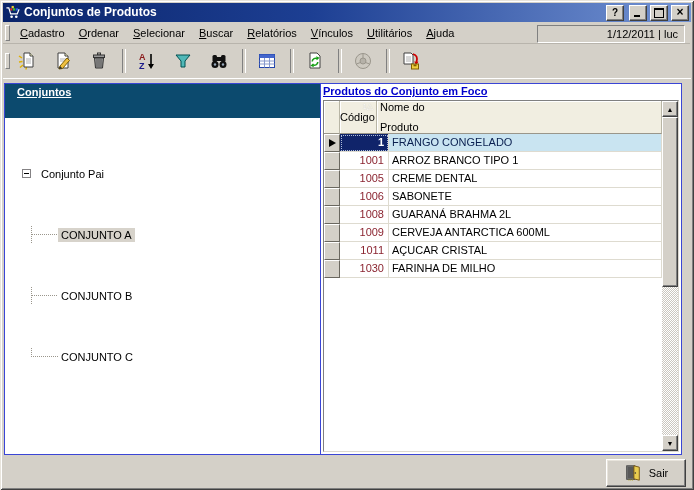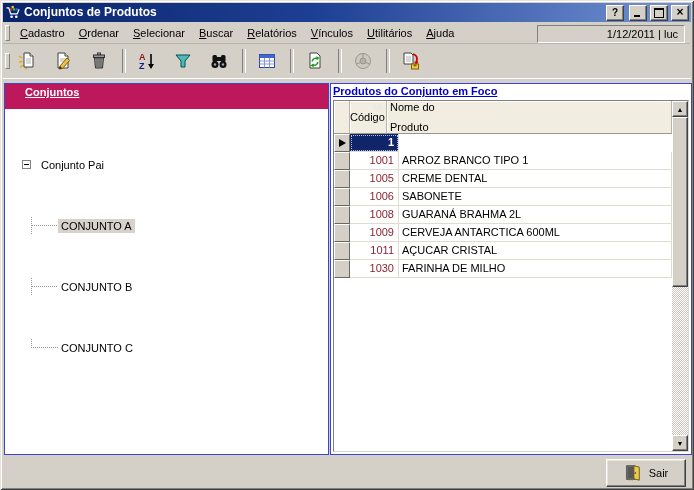--- a/index.html
+++ b/index.html
@@ -31,23 +31,23 @@
               display:flex;align-items:center;justify-content:flex-end;padding-right:6px;background:#d4d0c8;padding-left:28px;}
   
   .toolbar{position:absolute;left:3px;top:44px;right:3px;height:34px;display:flex;align-items:center;
            border-bottom:1px solid #fff;}
   .tool-btn{width:28px;height:27px;display:flex;align-items:center;justify-content:center;margin-right:8px;flex:none;}
   .tool-btn svg{width:20px;height:20px;}
   .tool-sep{width:2px;height:24px;border-left:1px solid #808080;border-right:1px solid #fff;margin:0 7px 0 1px;flex:none;}
   
   .panel{position:absolute;top:83px;height:370px;border:1px solid #3a45d5;background:#fff;}
   .panel-left{left:4px;width:323px;}
-  .panel-right{left:330px;width:360px;}
-  .teal-header{height:25px;background:#be185d;color:#fff;font-size:11px;font-weight:bold;
-               text-decoration:underline;padding:2px 0 0 20px;box-sizing:border-box;}
+  .panel-right{left:320px;width:360px;}
+  .teal-header{height:34px;background:#0c4a6e;color:#fff;font-size:11px;font-weight:bold;
+               text-decoration:underline;padding:2px 0 0 12px;box-sizing:border-box;}
   
   .tree{padding-top:3px;font-size:11px;}
   .tree-row{display:flex;align-items:center;height:17px;margin-top:44px;}
   .toggle-box{width:9px;height:9px;margin-left:17px;margin-right:7px;flex:none;background:#fff;
               border:1px solid #848284;position:relative;box-sizing:border-box;}
   .toggle-box::after{content:"";position:absolute;left:1px;top:3px;width:5px;height:1px;background:#000;}
   .connector{width:27px;height:17px;margin-left:26px;flex:none;box-sizing:border-box;
              border-left:1px dotted #9a968c;border-bottom:1px dotted #9a968c;
              height:9px;margin-bottom:8px;align-self:flex-start;}
   .connector.mid{height:17px;margin-bottom:0;border-bottom:none;position:relative;}
@@ -314,20 +314,21 @@
           </div>
           <div class="gh nom">Nome do
  Produto</div>
         </div>
         <div id="grid-rows">
             <div class="grid-row sel">
               <div class="cell ind">
                 <span class="row-arrow"></span>
               </div>
               <div class="cell cod">1</div>
+              <div class="cell nom">FRANGO CONGELADO</div>
             </div>
             <div class="grid-row">
               <div class="cell ind"></div>
               <div class="cell cod">1001</div>
               <div class="cell nom">ARROZ BRANCO TIPO 1</div>
             </div>
             <div class="grid-row">
               <div class="cell ind"></div>
               <div class="cell cod">1005</div>
               <div class="cell nom">CREME DENTAL</div>

